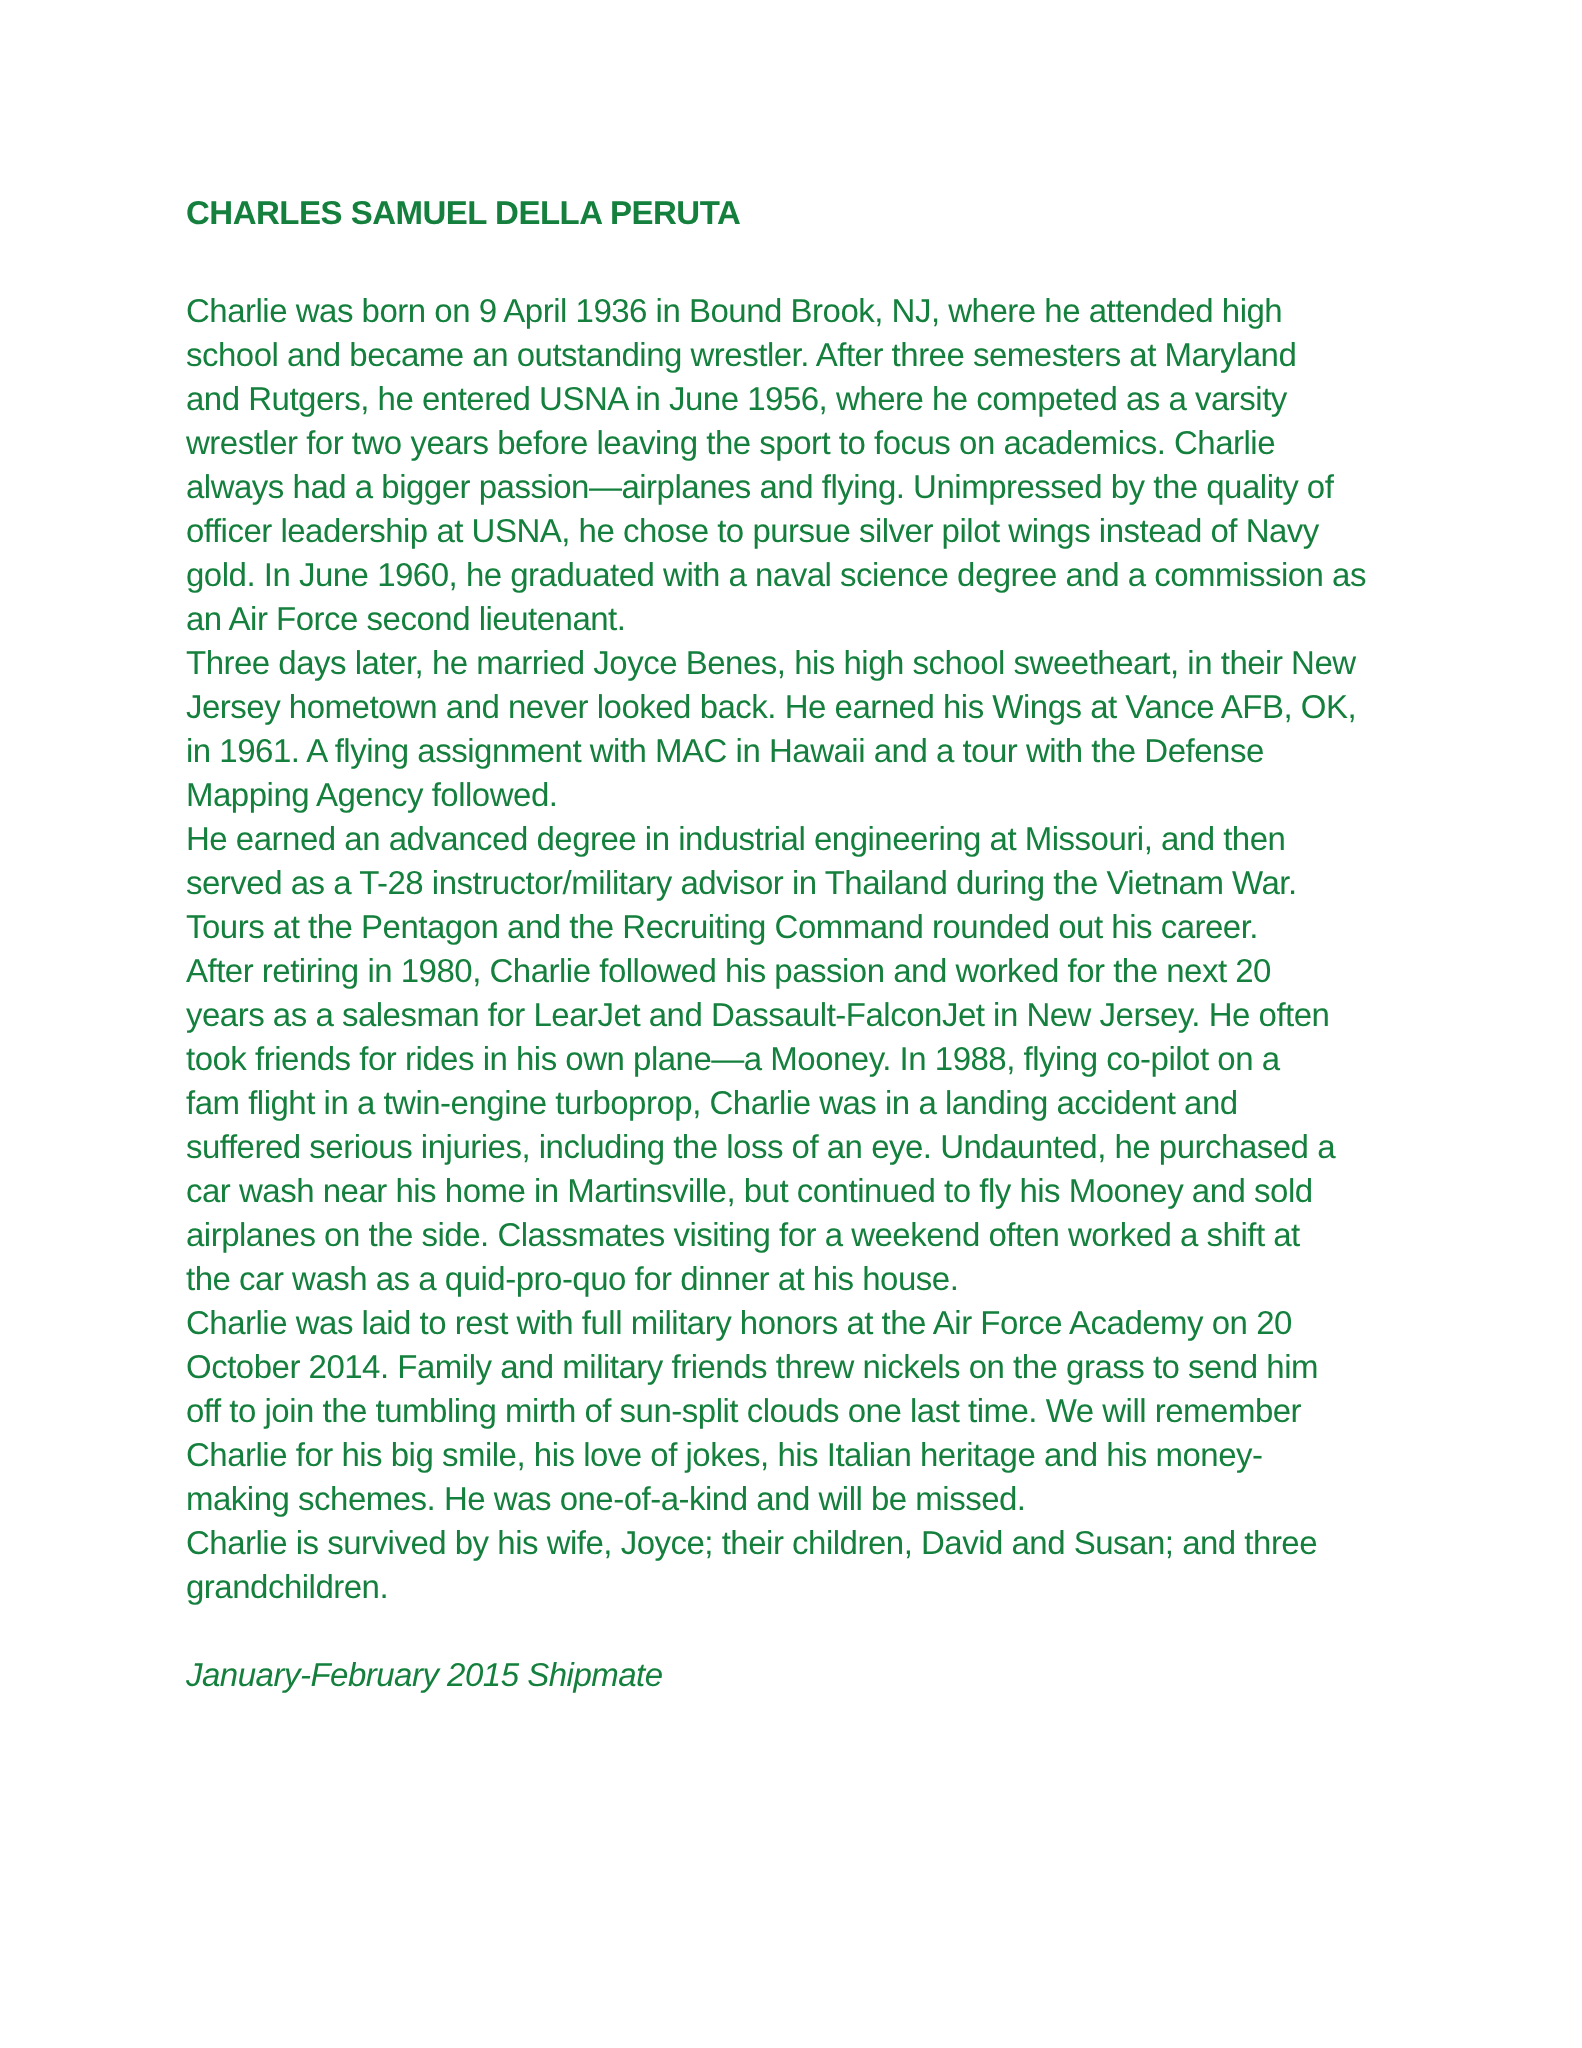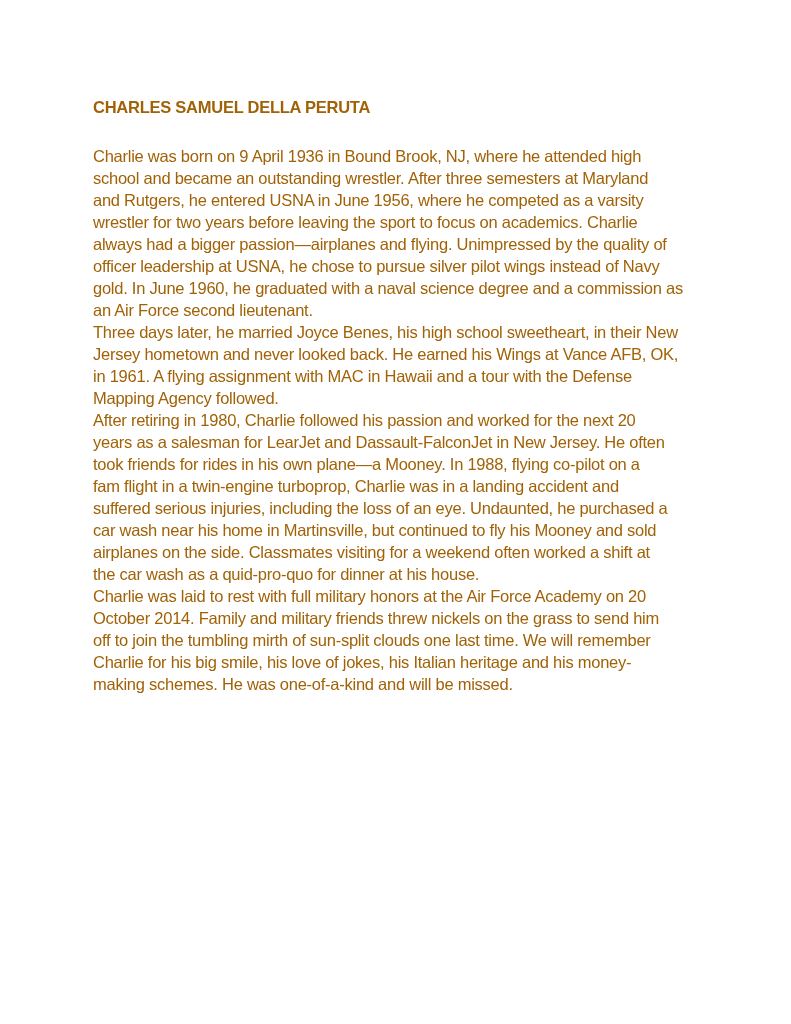--- a/index.html
+++ b/index.html
@@ -12,21 +12,21 @@
     height: 1024px;
     position: relative;
     overflow: hidden;
     font-family: "Liberation Sans", sans-serif;
   }
   .page {
     position: absolute;
     left: 93px;
     top: 96px;
     width: 660px;
-    color: #a16207;
+    color: #15803d;
     font-size: 16.5px;
     line-height: 22px;
     letter-spacing: -0.25px;
   }
   .title {
     font-weight: bold;
     font-size: 16.5px;
     margin: 0 0 27px 0;
   }
   .para {
@@ -41,16 +41,19 @@
   .footer { font-weight: normal; }
 </style>
 </head>
 <body>
 
 <div class="page">
   <h1 class="title">CHARLES SAMUEL DELLA PERUTA</h1>
   <div>
       <p class="para">Charlie was born on 9 April 1936 in Bound Brook, NJ, where he attended high<br>school and became an outstanding wrestler. After three semesters at Maryland<br>and Rutgers, he entered USNA in June 1956, where he competed as a varsity<br>wrestler for two years before leaving the sport to focus on academics. Charlie<br>always had a bigger passion—airplanes and flying. Unimpressed by the quality of<br>officer leadership at USNA, he chose to pursue silver pilot wings instead of Navy<br>gold. In June 1960, he graduated with a naval science degree and a commission as<br>an Air Force second lieutenant.</p>
       <p class="para">Three days later, he married Joyce Benes, his high school sweetheart, in their New<br>Jersey hometown and never looked back. He earned his Wings at Vance AFB, OK,<br>in 1961. A flying assignment with MAC in Hawaii and a tour with the Defense<br>Mapping Agency followed.</p>
+      <p class="para">He earned an advanced degree in industrial engineering at Missouri, and then<br>served as a T-28 instructor/military advisor in Thailand during the Vietnam War.<br>Tours at the Pentagon and the Recruiting Command rounded out his career.</p>
       <p class="para">After retiring in 1980, Charlie followed his passion and worked for the next 20<br>years as a salesman for LearJet and Dassault-FalconJet in New Jersey. He often<br>took friends for rides in his own plane—a Mooney. In 1988, flying co-pilot on a<br>fam flight in a twin-engine turboprop, Charlie was in a landing accident and<br>suffered serious injuries, including the loss of an eye. Undaunted, he purchased a<br>car wash near his home in Martinsville, but continued to fly his Mooney and sold<br>airplanes on the side. Classmates visiting for a weekend often worked a shift at<br>the car wash as a quid-pro-quo for dinner at his house.</p>
       <p class="para">Charlie was laid to rest with full military honors at the Air Force Academy on 20<br>October 2014. Family and military friends threw nickels on the grass to send him<br>off to join the tumbling mirth of sun-split clouds one last time. We will remember<br>Charlie for his big smile, his love of jokes, his Italian heritage and his money-<br>making schemes. He was one-of-a-kind and will be missed.</p>
+      <p class="para">Charlie is survived by his wife, Joyce; their children, David and Susan; and three<br>grandchildren.</p>
     </div>
+  <p class="footer">January-February 2015 Shipmate</p>
 </div>
 
 </body></html>

